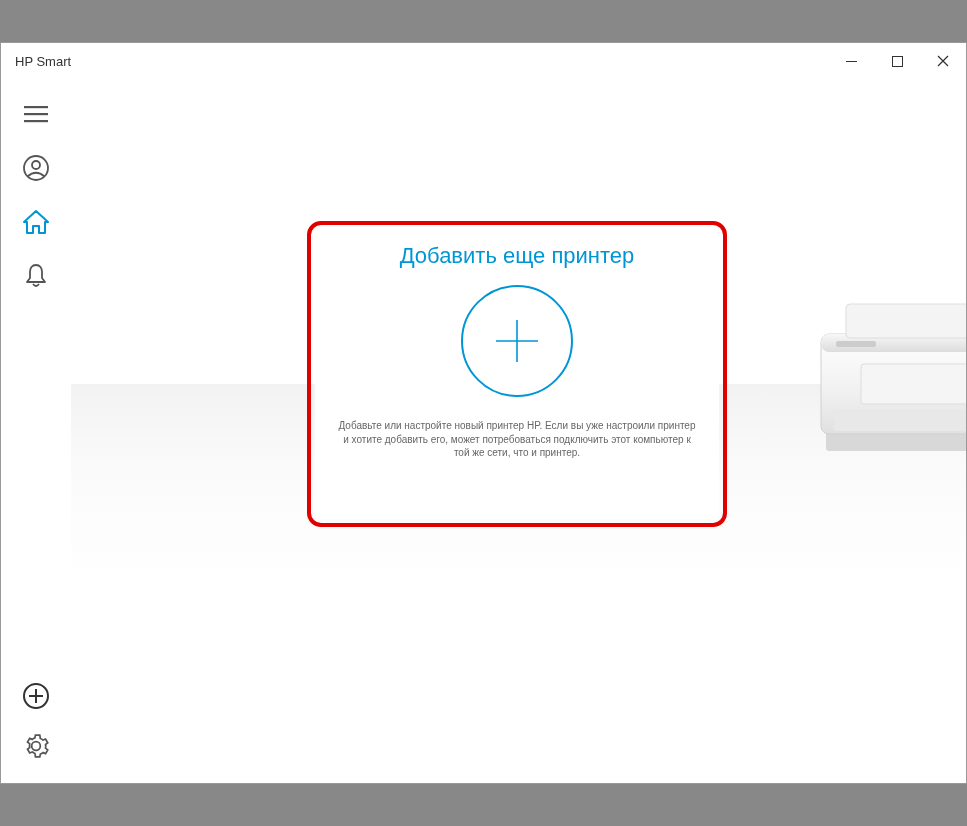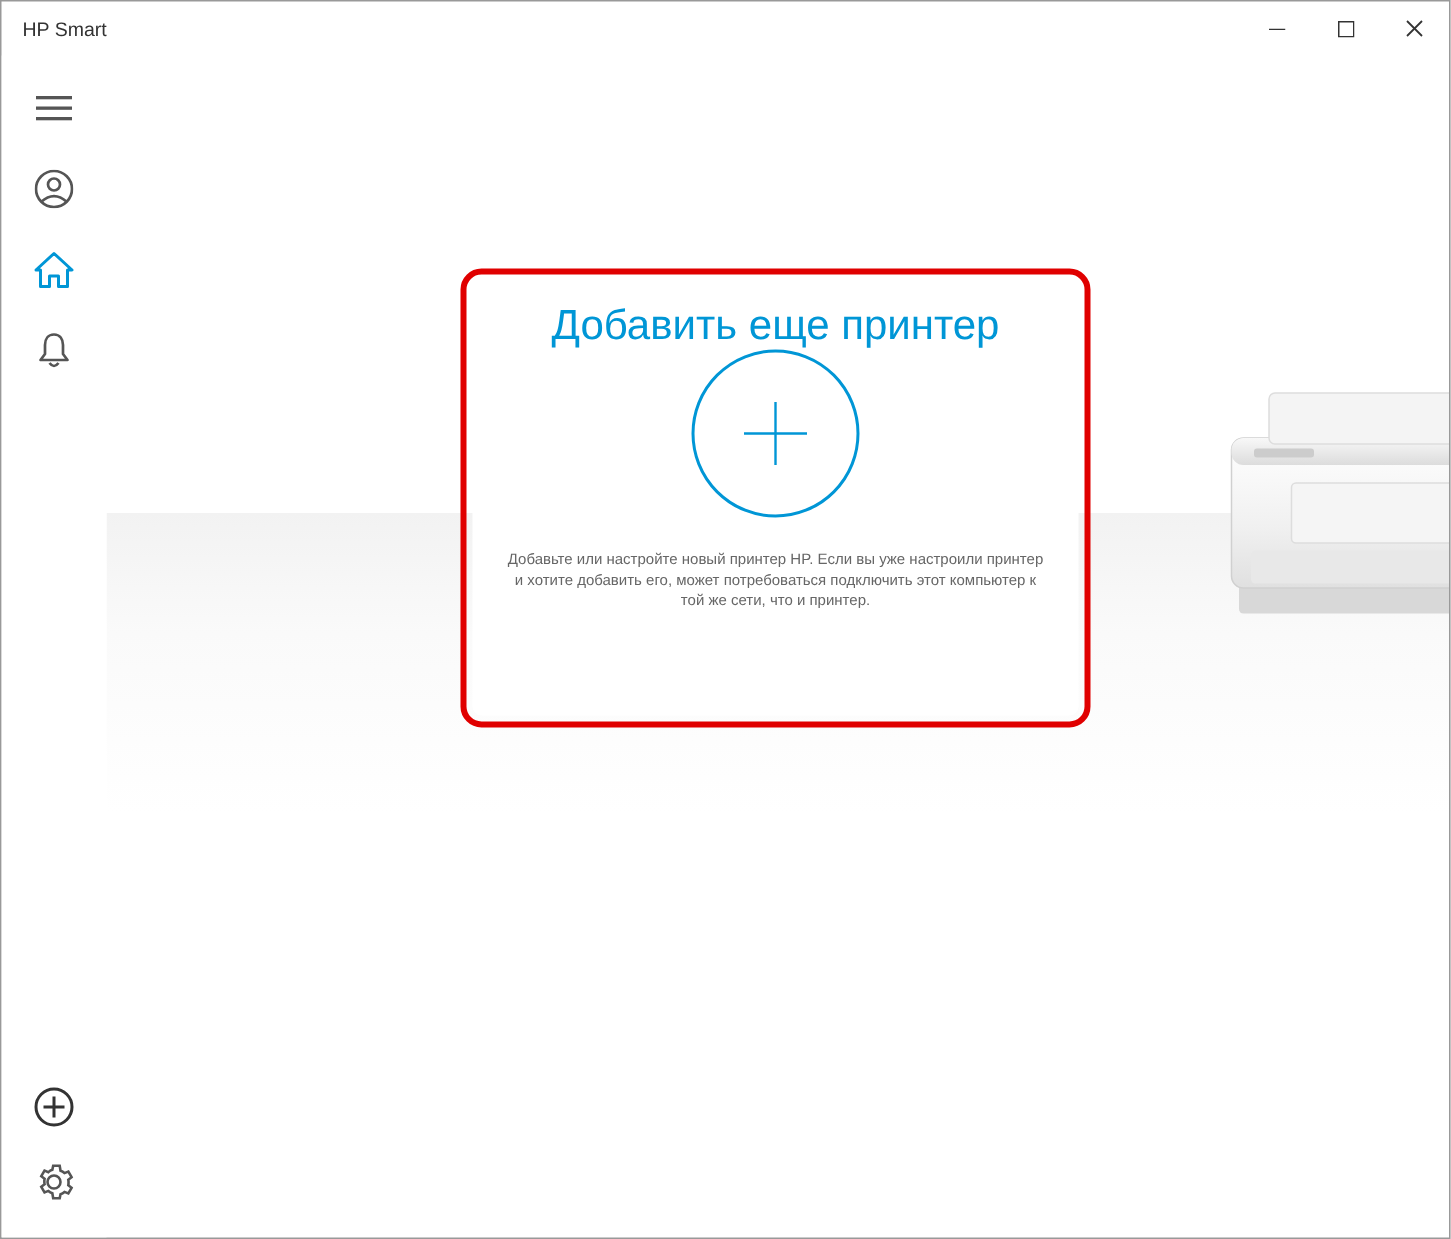--- a/index.html
+++ b/index.html
@@ -10,21 +10,21 @@
     body {
       font-family: "Segoe UI", Arial, sans-serif;
       background: #888;
       display: flex;
       align-items: center;
       justify-content: center;
       min-height: 100vh;
     }
     .window {
       width: 967px;
-      height: 826px;
+      height: 742px;
       background: #fff;
       border: 1px solid #999;
       position: relative;
       display: flex;
       flex-direction: column;
       overflow: hidden;
     }
     .titlebar {
       height: 36px;
       display: flex;
@@ -127,22 +127,23 @@
       z-index: 2;
       display: flex;
       flex-direction: column;
       align-items: center;
       text-align: center;
       padding: 14px 20px 20px;
       border-radius: 6px;
     }
     .card-title {
       color: #0096d6;
-      font-size: 28px;
+      font-size: 22px;
       font-weight: 400;
+      margin-bottom: 16px;
     }
     .plus-circle {
       width: 112px;
       height: 112px;
       border: 2px solid #0096d6;
       border-radius: 50%;
       display: flex;
       align-items: center;
       justify-content: center;
       margin-bottom: 22px;

